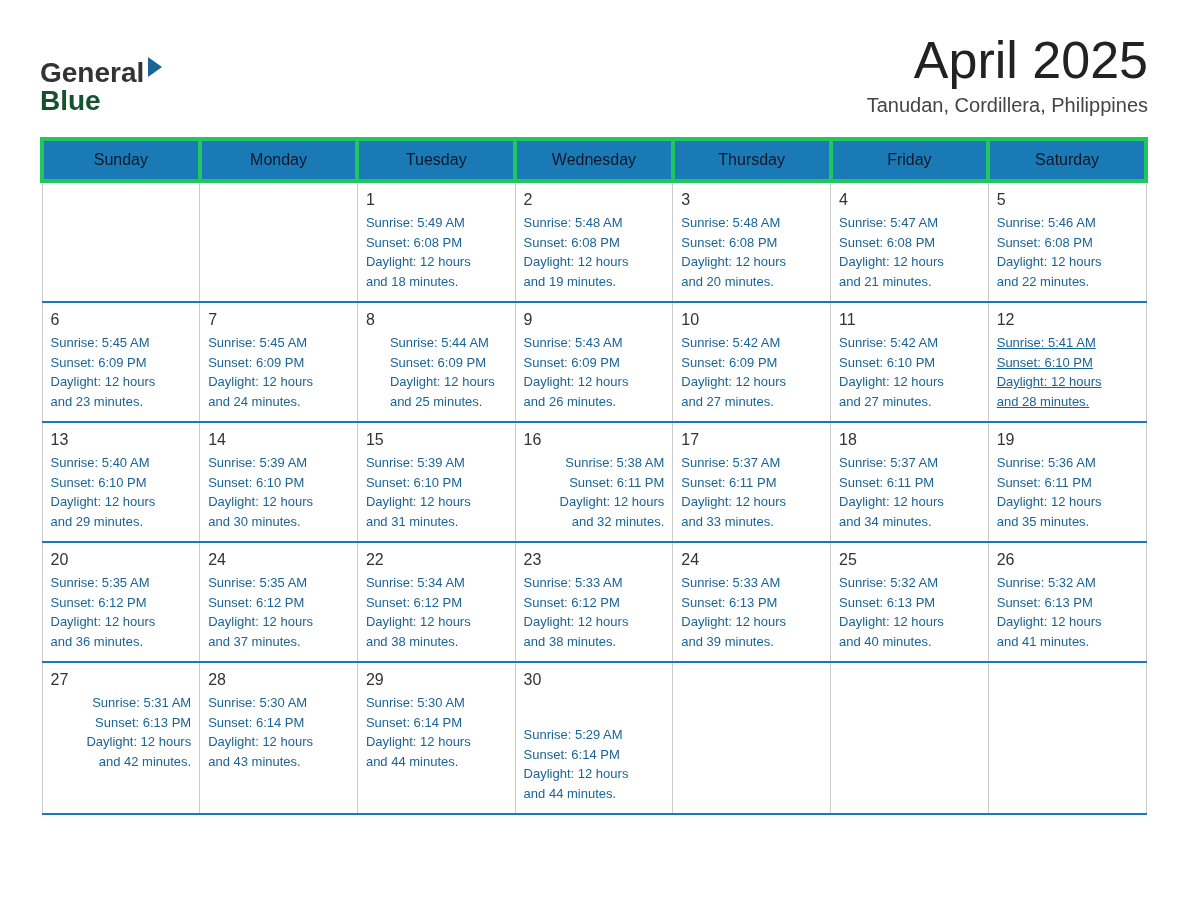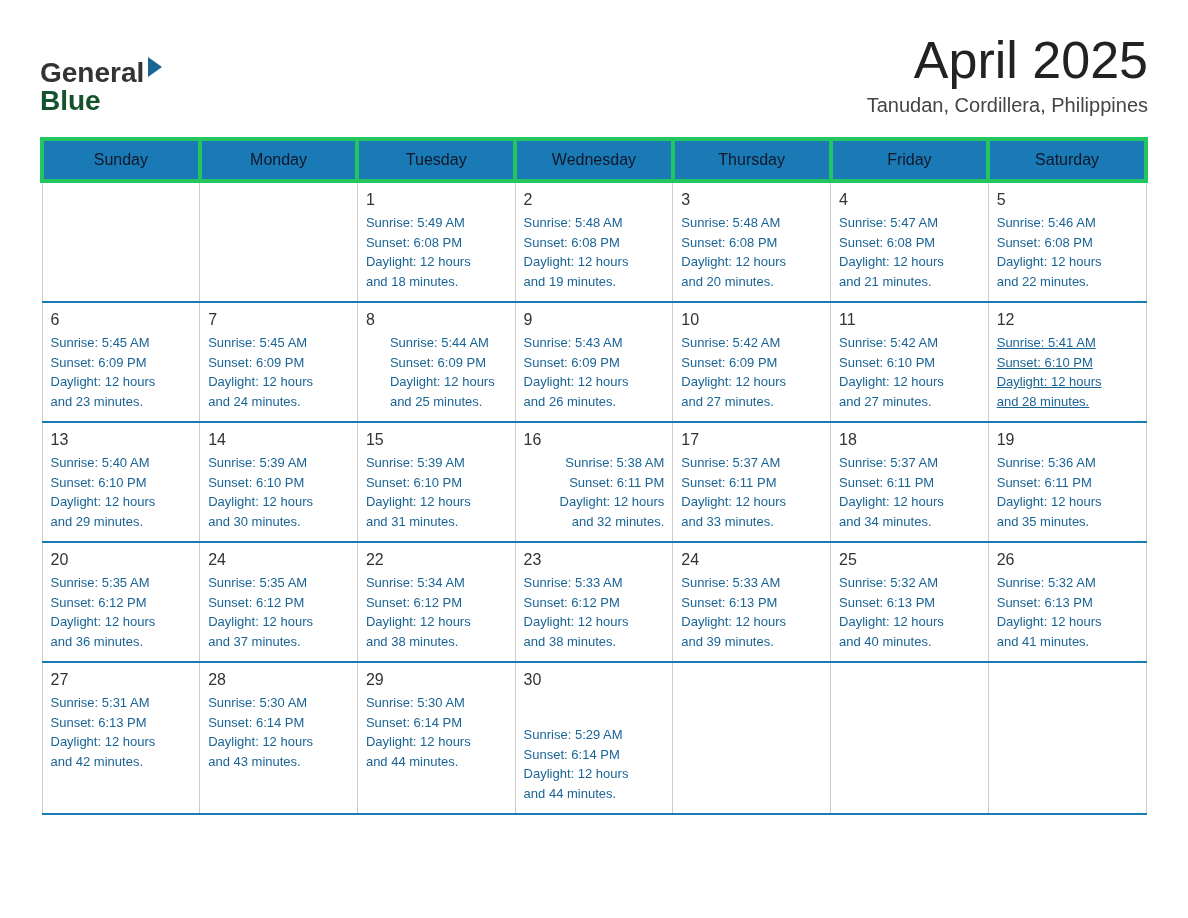--- a/index.html
+++ b/index.html
@@ -315,21 +315,21 @@
           <div class="day-num">26</div>
           <div class="day-info" style="white-space: pre-line;">Sunrise: 5:32 AM
 Sunset: 6:13 PM
 Daylight: 12 hours
 and 41 minutes.</div>
         </td>
       </tr>
       <tr>
         <td>
           <div class="day-num">27</div>
-          <div class="day-info" style="white-space: pre-line;">Sunrise: 5:31 AM
+          <div class="day-info" style="white-space: pre-line; text-align: right;">Sunrise: 5:31 AM
 Sunset: 6:13 PM
 Daylight: 12 hours
 and 42 minutes.</div>
         </td>
         <td>
           <div class="day-num">28</div>
           <div class="day-info" style="white-space: pre-line;">Sunrise: 5:30 AM
 Sunset: 6:14 PM
 Daylight: 12 hours
 and 43 minutes.</div>

